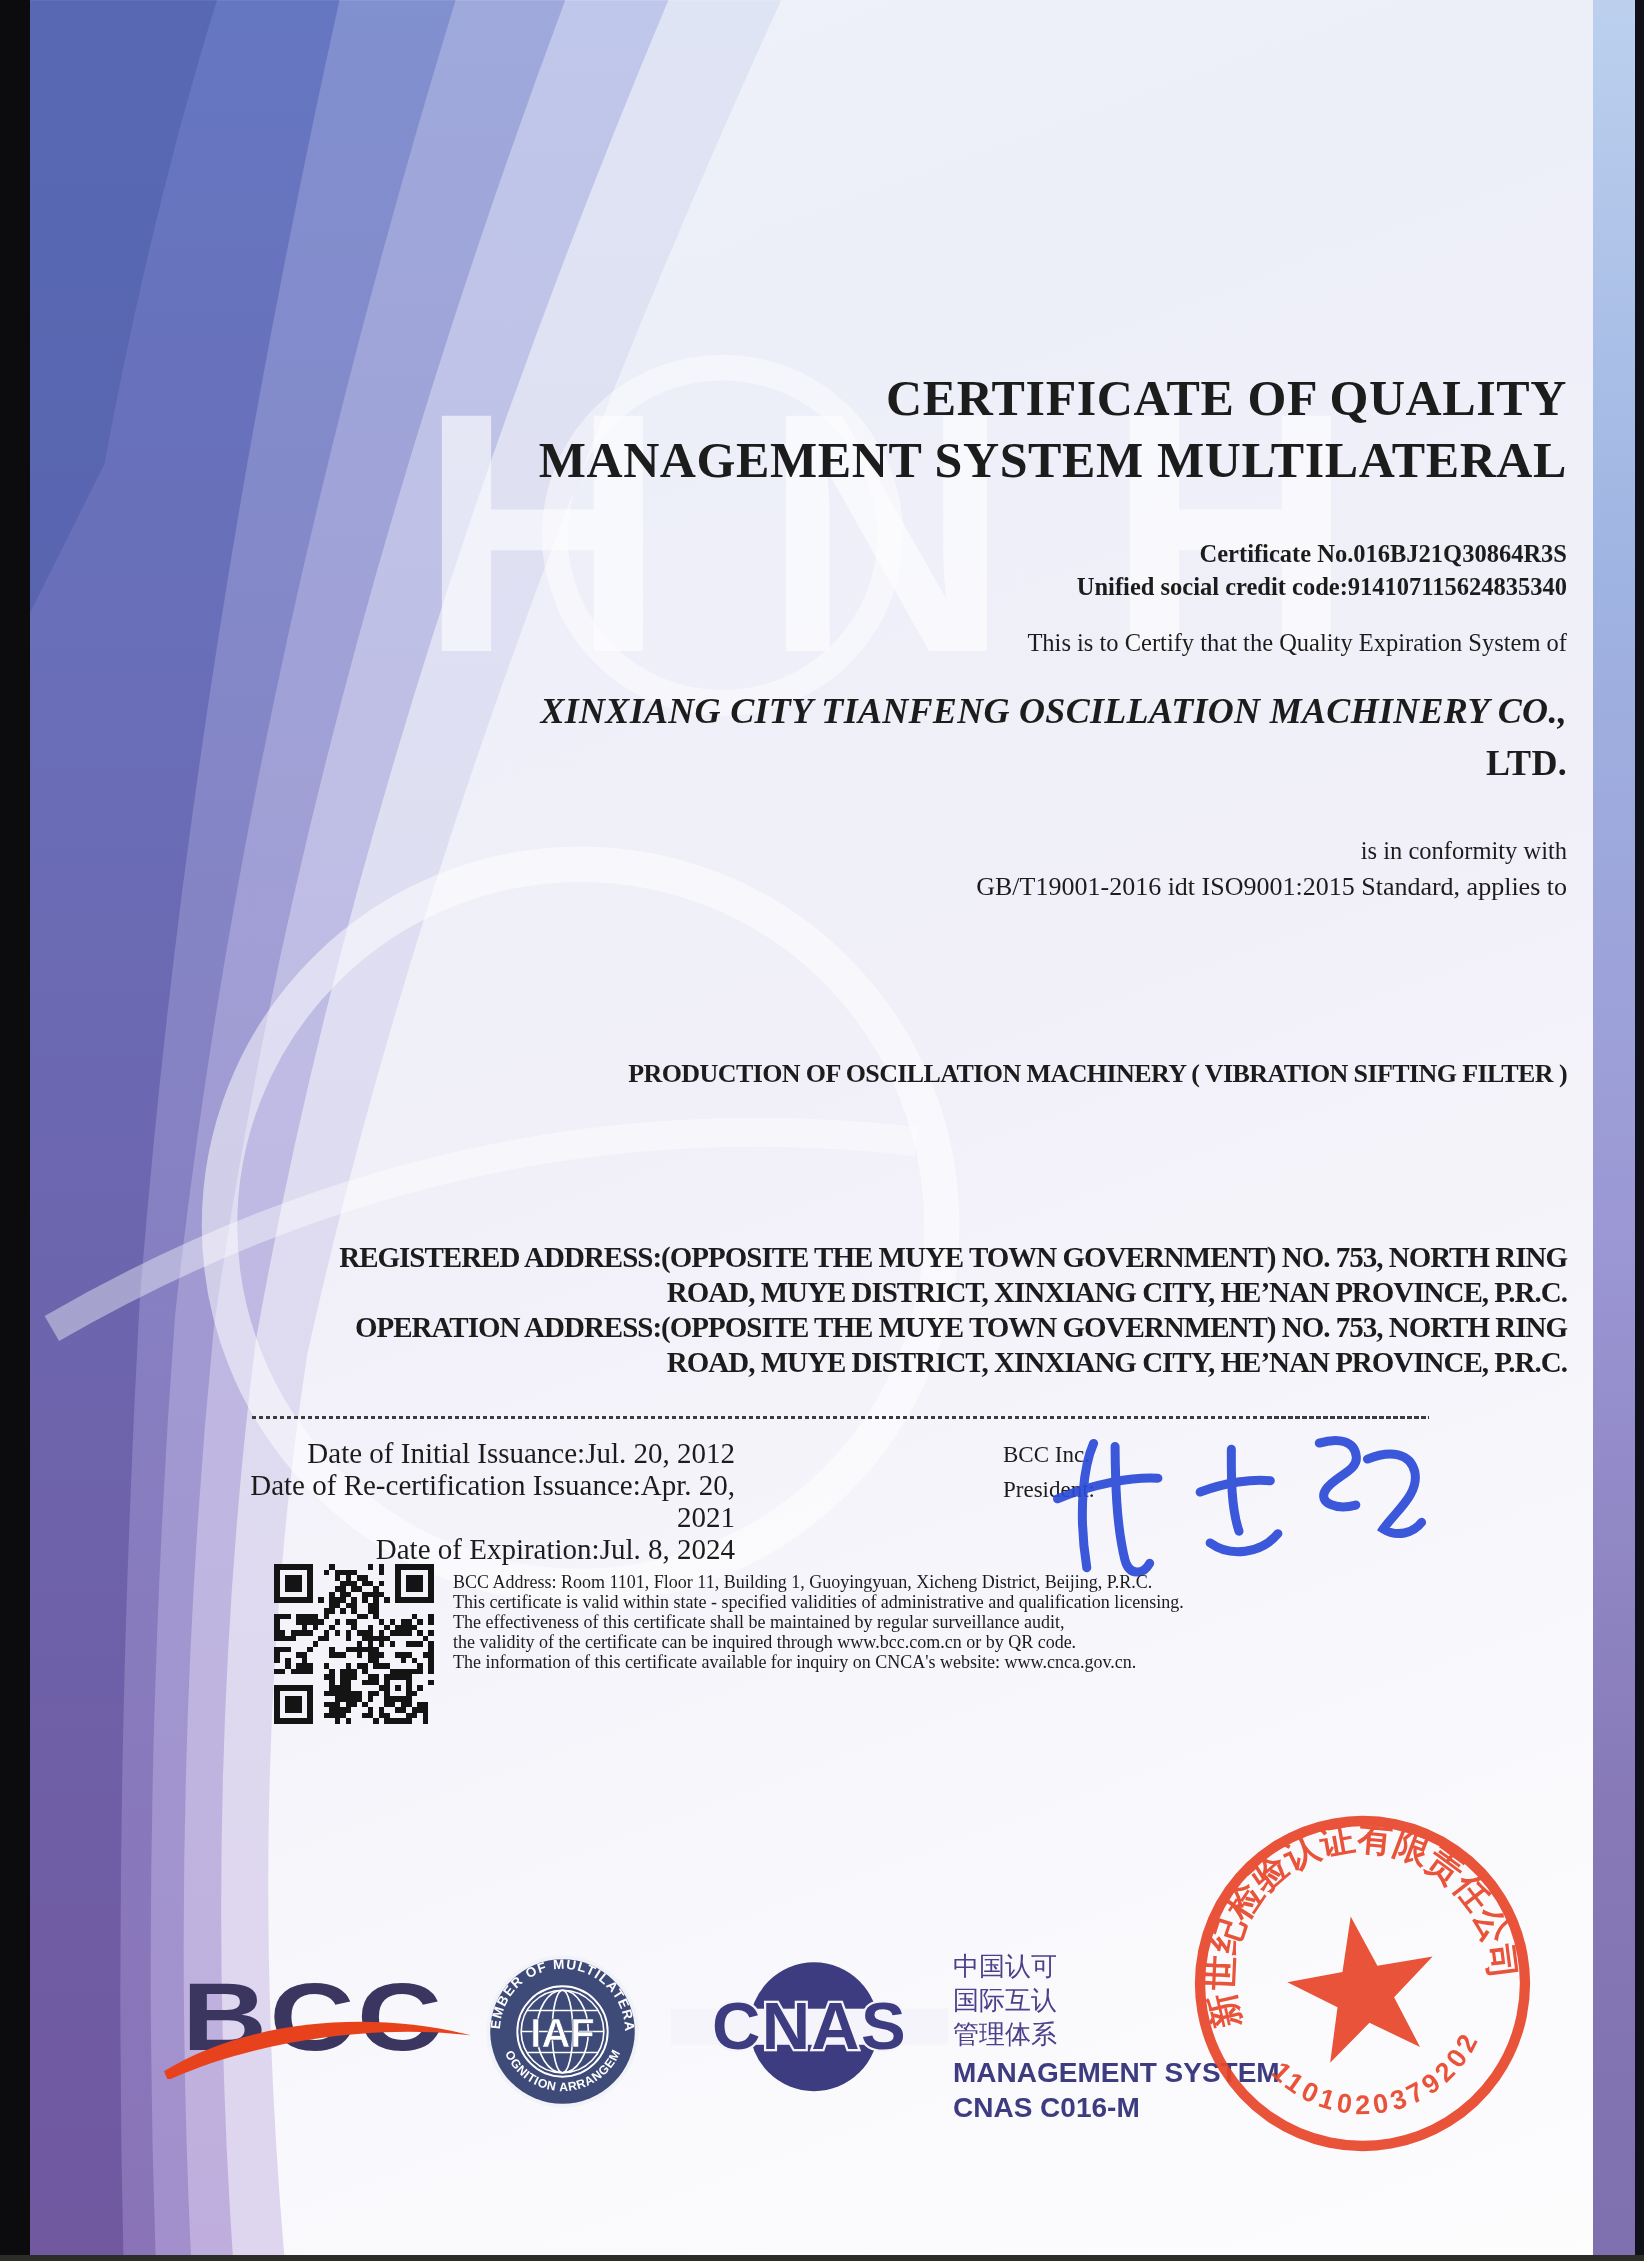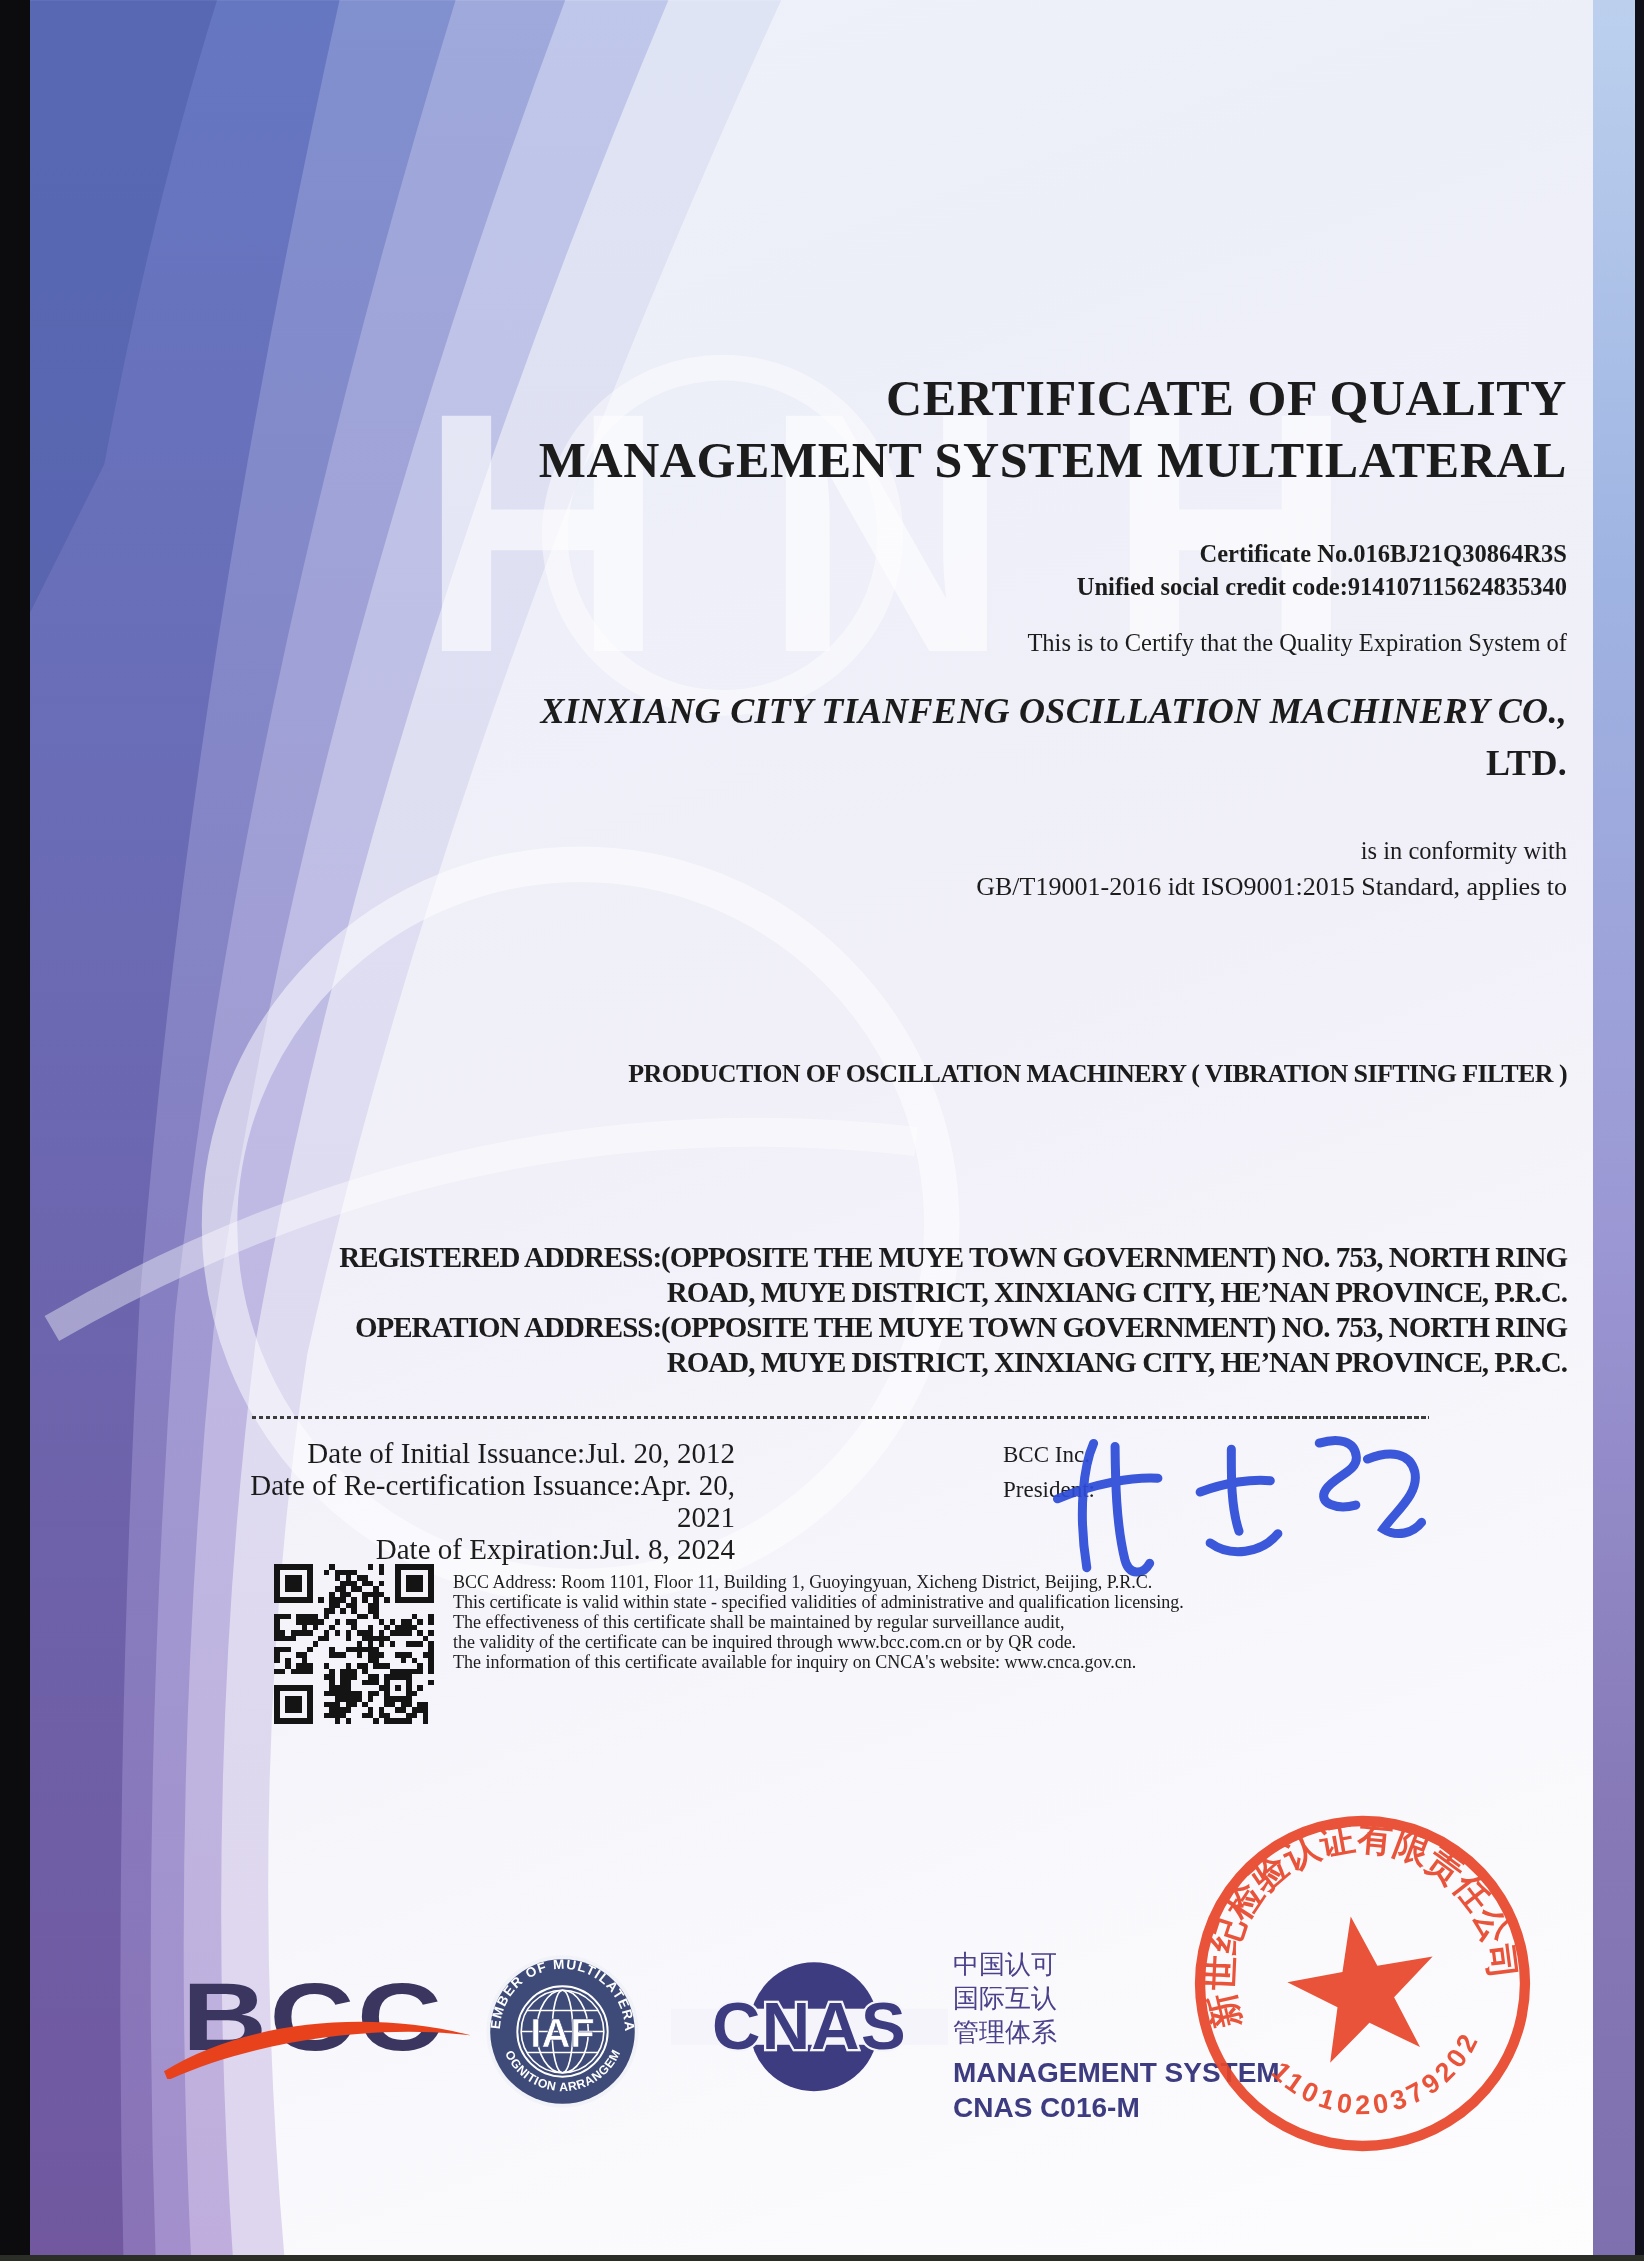--- a/index.html
+++ b/index.html
@@ -27,21 +27,21 @@
   .company{font-weight:700;font-size:36px;letter-spacing:0.3px;}
   .scope{font-weight:700;font-size:26px;letter-spacing:-0.6px;}
   .addr{font-weight:700;font-size:29px;letter-spacing:-1px;line-height:35px;}
   .rule-dotted{height:3.2px;background:repeating-linear-gradient(90deg,#3c3c3c 0 4.5px,transparent 4.5px 7px);}
   .dates{font-size:29px;line-height:32px;text-align:right;}
   .issuer{font-size:23px;line-height:35px;}
   .fineprint{font-size:18px;line-height:20px;}
   
   .bcc-text{font-family:"Liberation Sans",sans-serif;font-weight:800;font-size:120px;line-height:1;
     color:#3b3660;letter-spacing:2.6px;transform:scale(0.98,0.80);transform-origin:left top;}
-  .accr-cn{font-size:26px;line-height:34px;color:#4a418a;font-family:Liberation Mono, monospace;}
+  .accr-cn{font-size:26px;line-height:34px;color:#4a418a;font-family:Liberation Sans, sans-serif;}
   .accr-en{font-family:"Liberation Sans",sans-serif;font-weight:700;font-size:28px;line-height:35px;color:#3d3c80;}
   svg{display:block;}
 </style>
 </head>
 <body>
 
 <div class="page">
 
   <svg class="abs" style="left:30px;top:0;" width="806" height="2261" viewBox="0 0 1250 3506">
     <defs>

